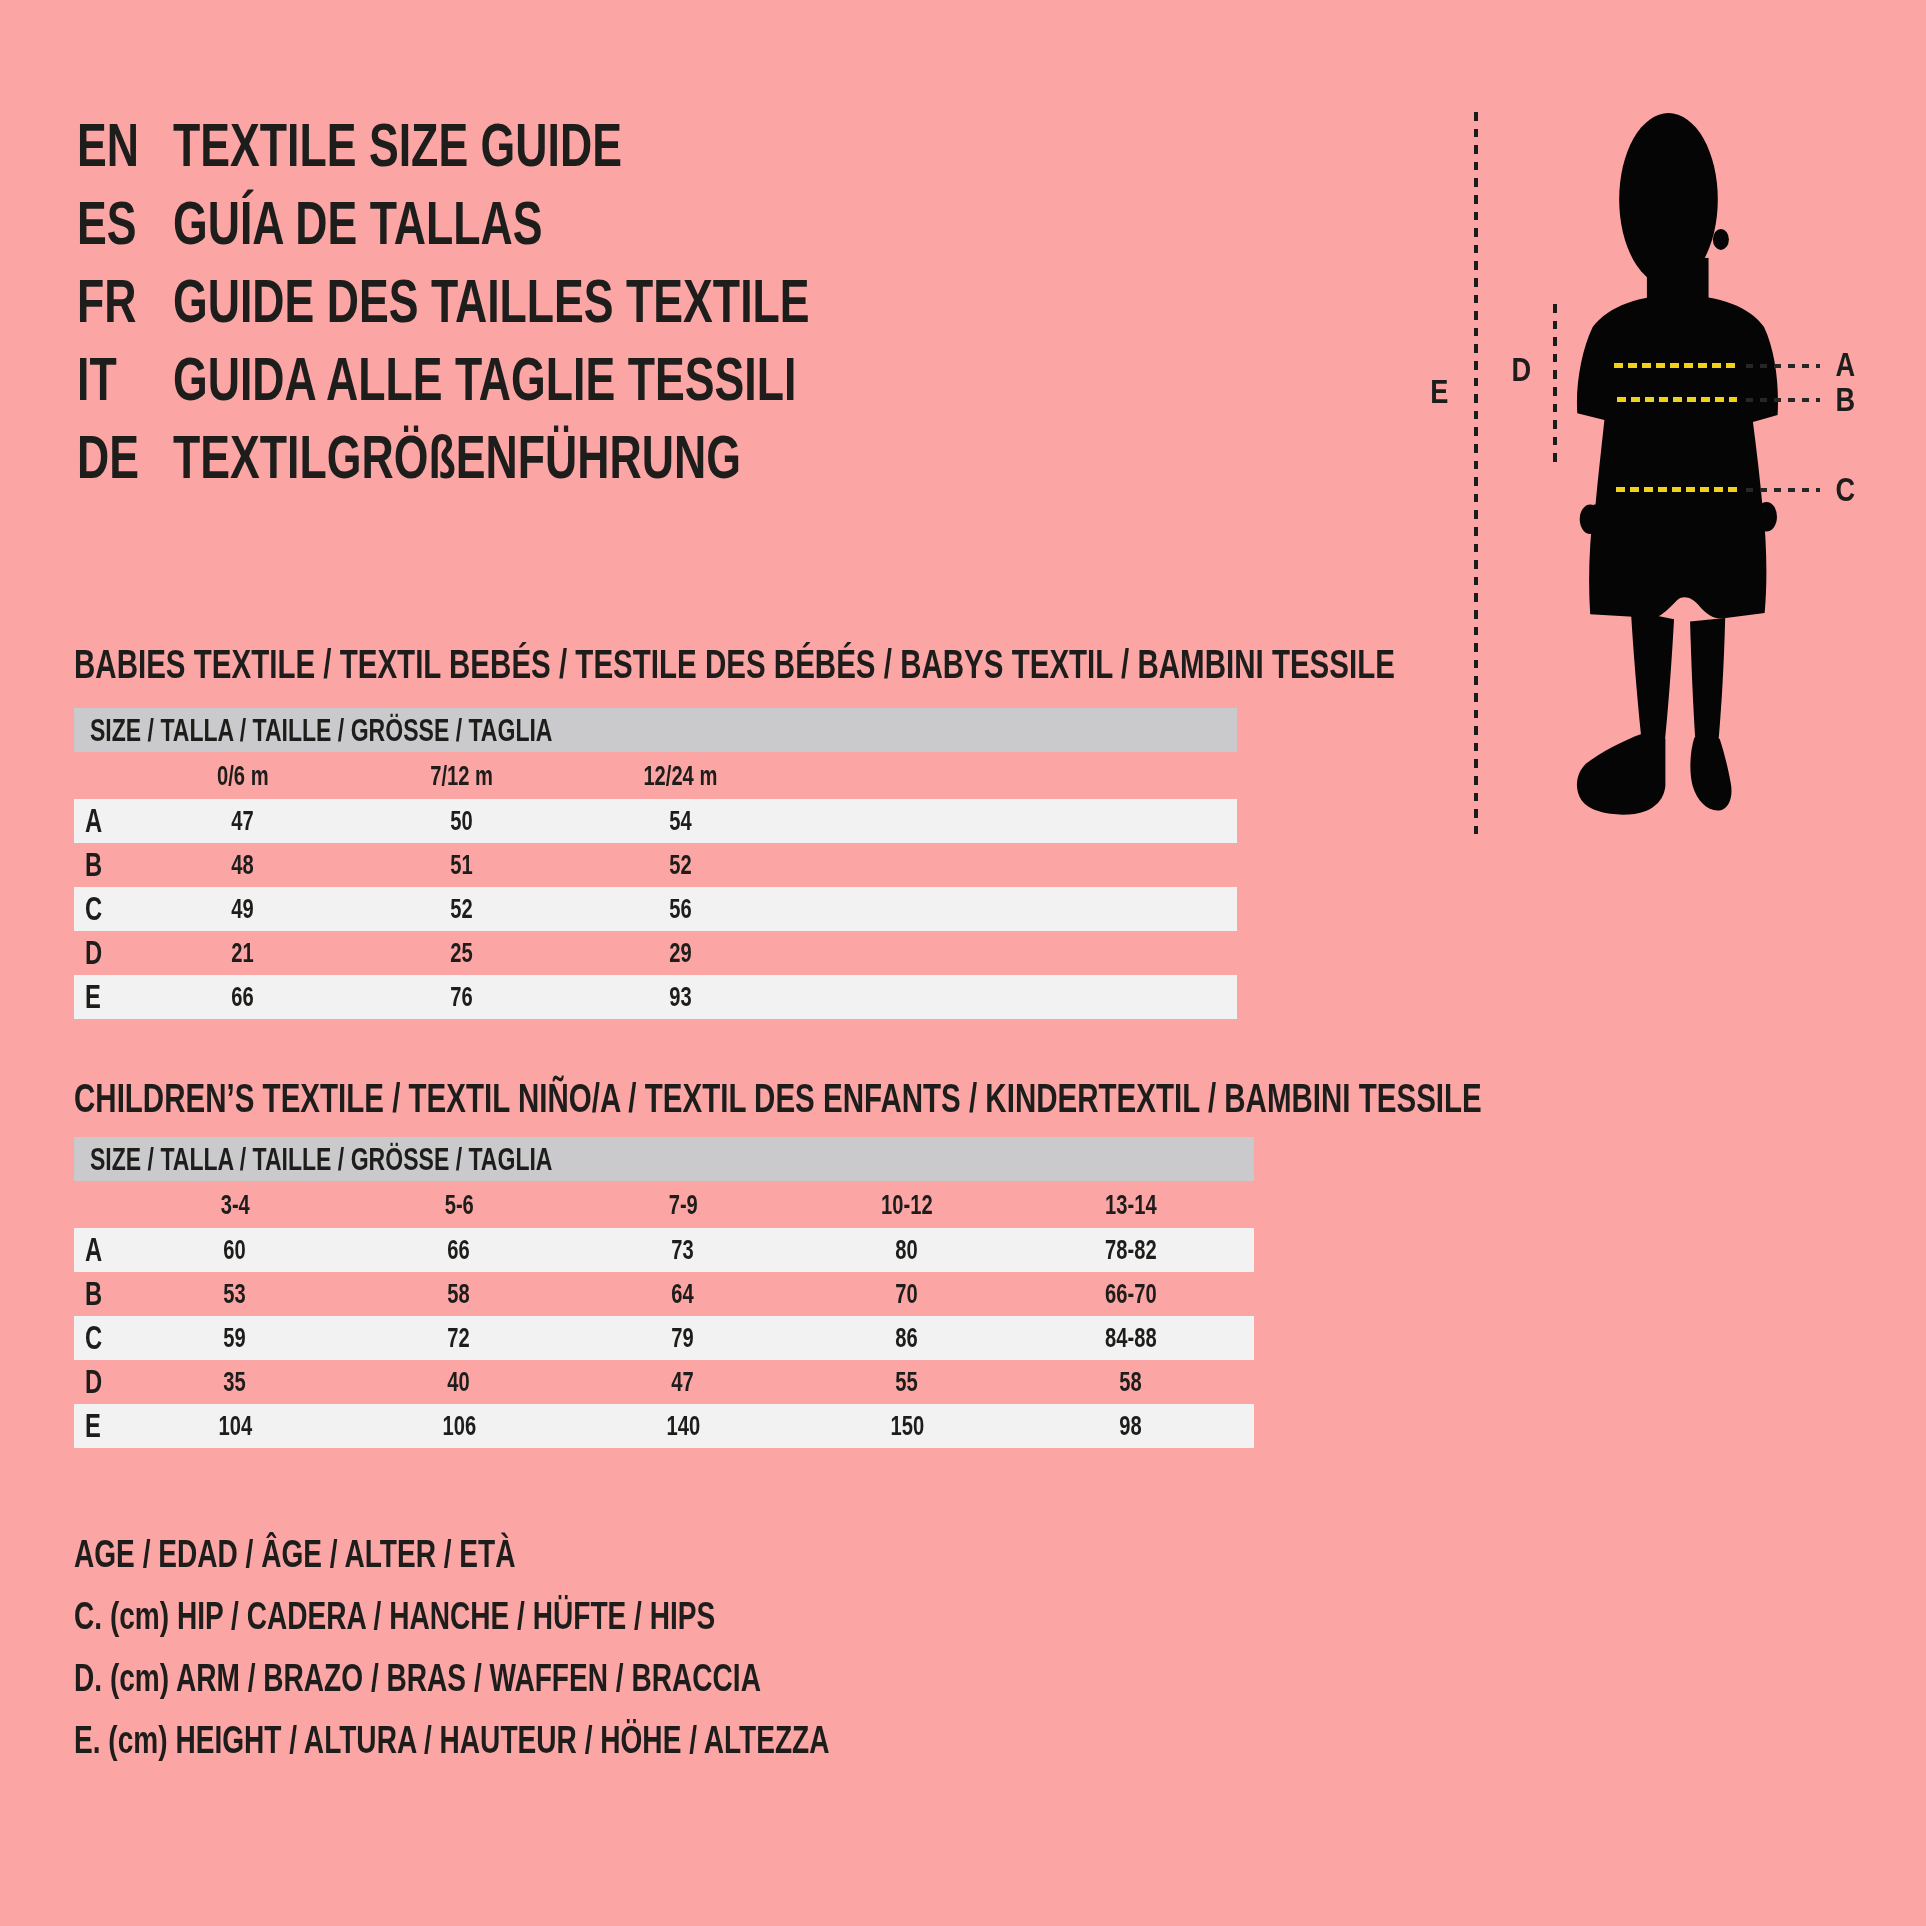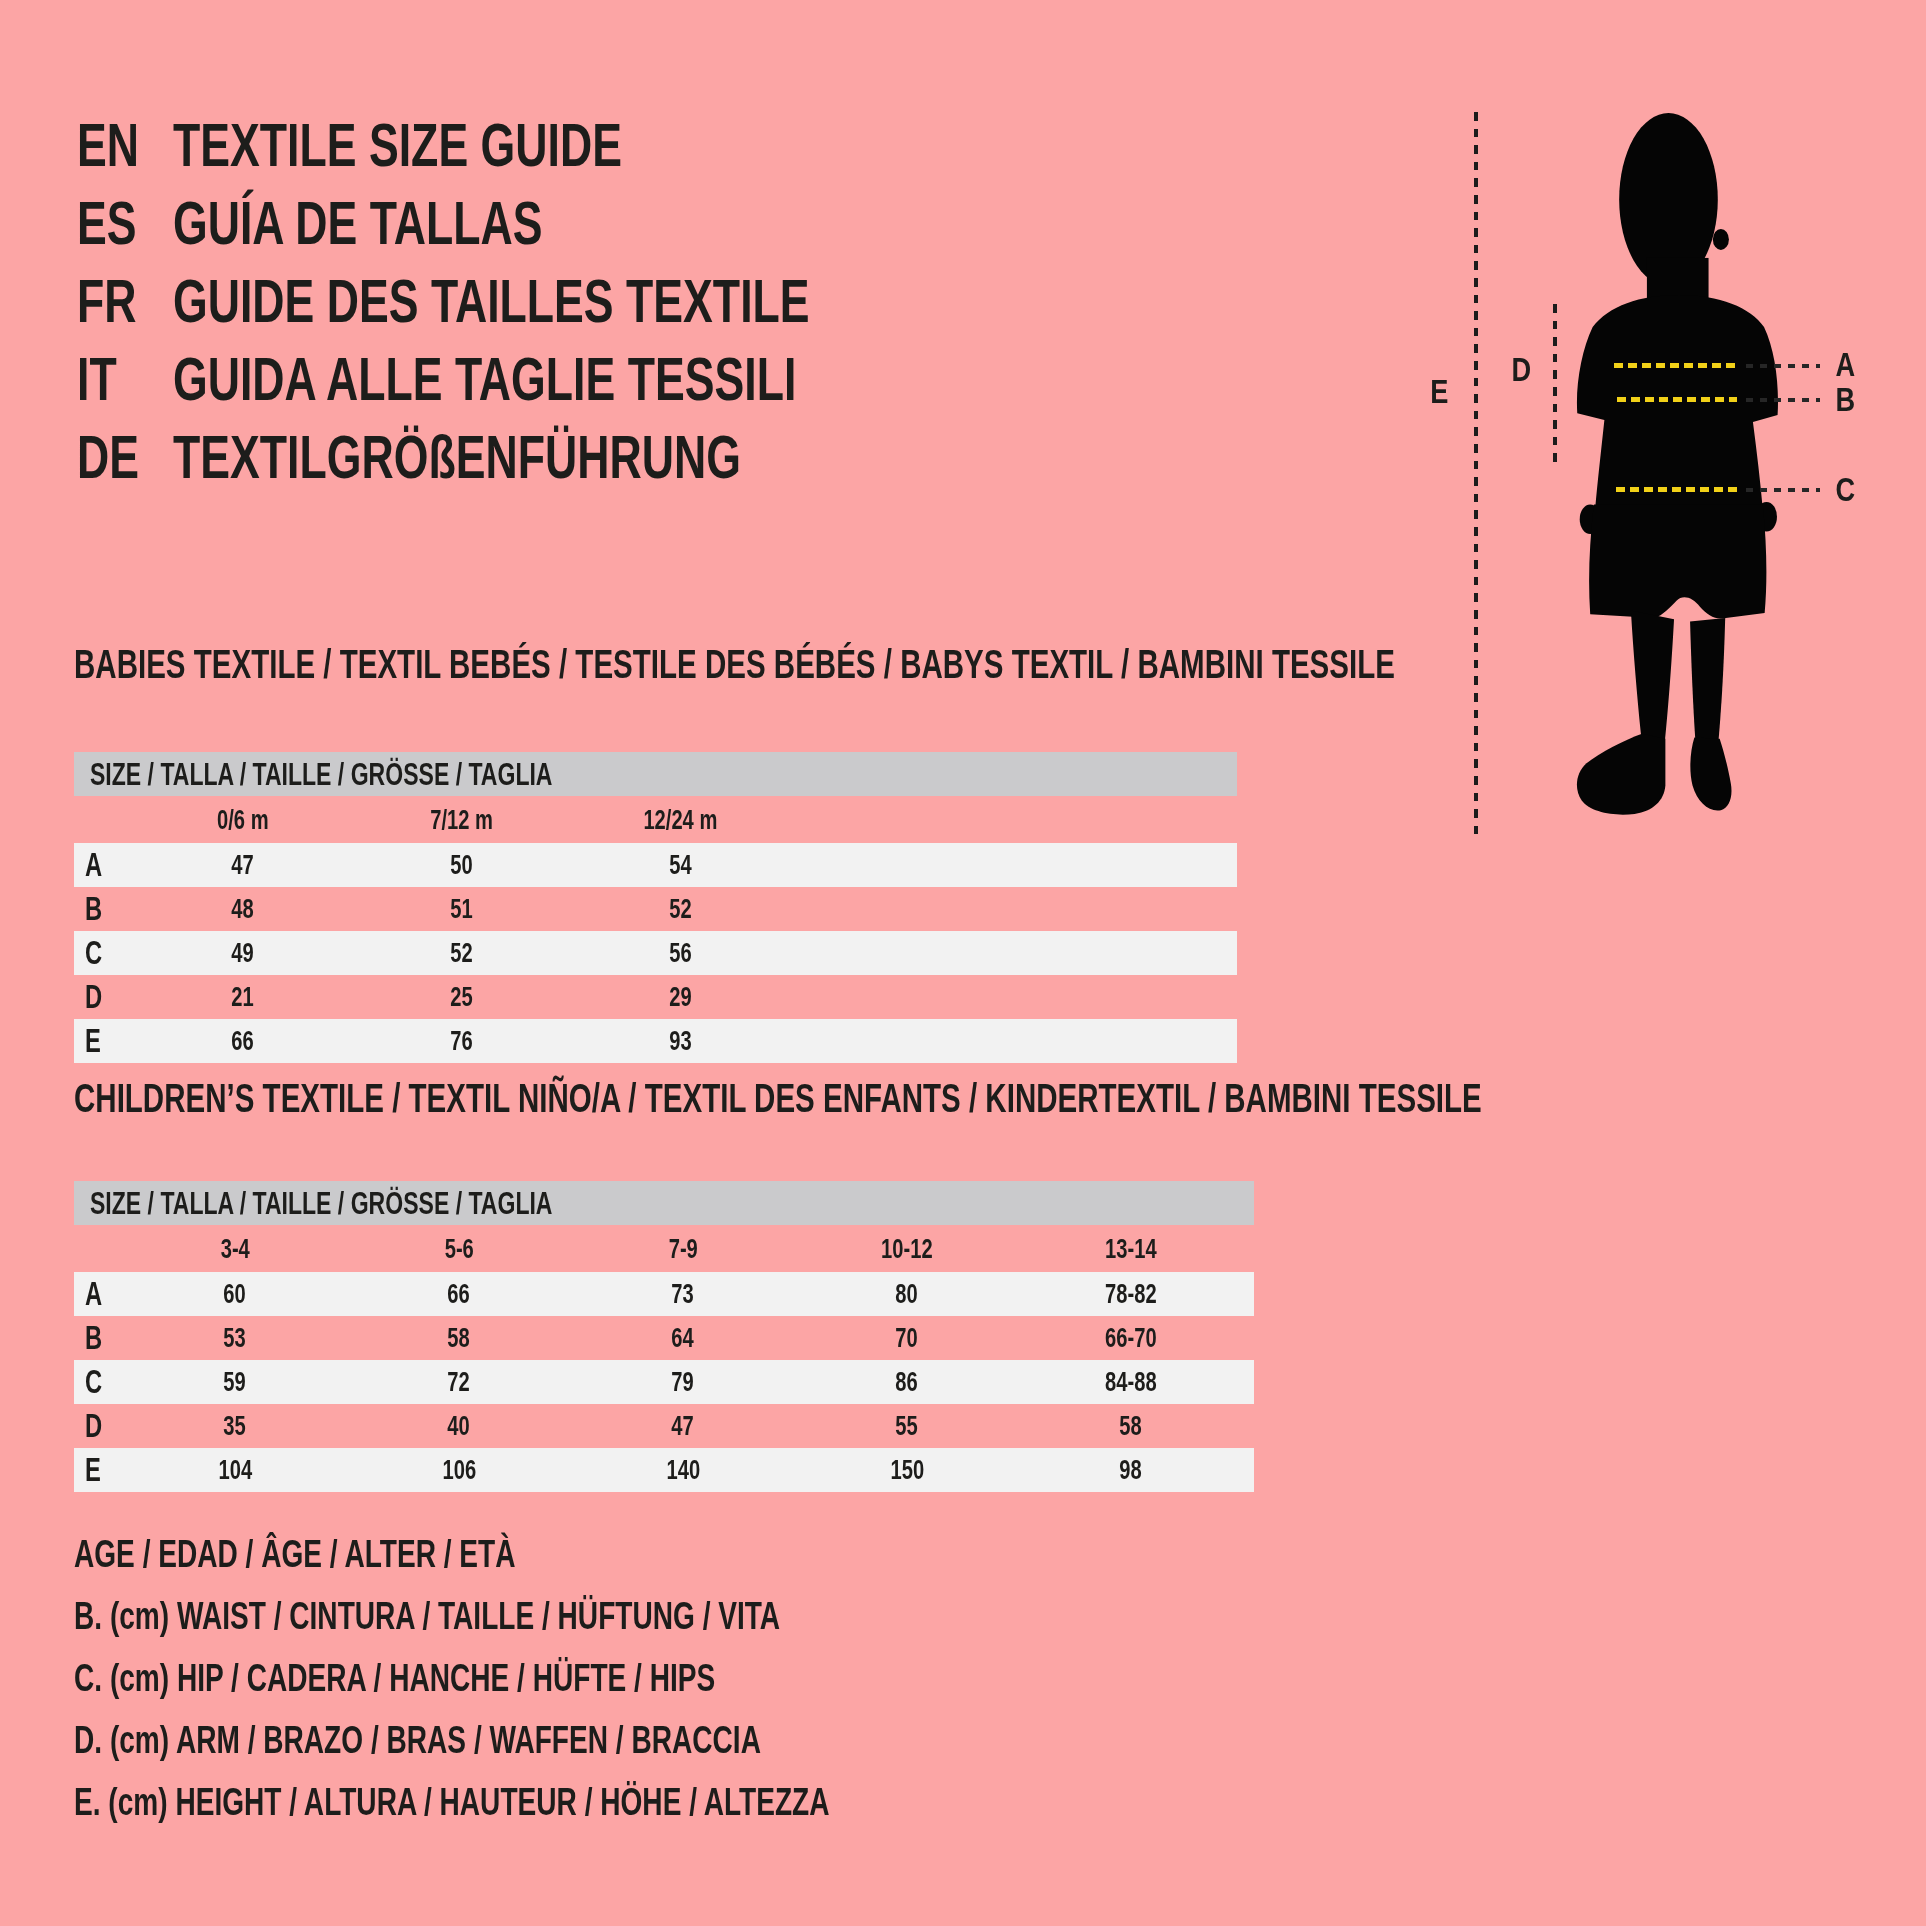--- a/index.html
+++ b/index.html
@@ -9,21 +9,21 @@
   
   .cn{display:inline-block;transform:scaleX(0.72);transform-origin:0 50%;white-space:nowrap;font-weight:700;}
   .cnc{display:inline-block;transform:scaleX(0.72);transform-origin:50% 50%;white-space:nowrap;font-weight:700;}
 
   
   .lang-row{display:flex;height:78px;align-items:center;}
   .lang-code{width:96px;font-size:62px;}
   .lang-label{font-size:62px;}
 
   
-  .size-table{position:absolute;margin-top:44px;}
+  .size-table{position:absolute;}
   .size-bar{background:#cacacc;height:44px;display:flex;align-items:center;padding-left:16px;font-size:32px;}
   .trow{display:grid;height:44px;align-items:center;}
   .trow.head{height:47px;}
   .babies .trow{grid-template-columns:59px 219px 219px 219px 1fr;}
   .children .trow{grid-template-columns:49px 224px 224px 224px 224px 224px 1fr;}
   .stripe{background:#f2f2f2;}
   .rowlab{padding-left:11px;font-size:33px;}
   .cellc{text-align:center;font-size:28px;}
   .sec-title{font-size:41px;}
   .legend-line{font-size:39px;line-height:62px;display:block;}
@@ -202,20 +202,19 @@
       <div class="cellc"><span class="cnc">106</span></div>
       <div class="cellc"><span class="cnc">140</span></div>
       <div class="cellc"><span class="cnc">150</span></div>
       <div class="cellc"><span class="cnc">98</span></div>
       <div></div>
     </div>
   </div>
 
   <div class="abs" style="left:74px;top:1523px;">
     <span class="legend-line"><span class="cn">AGE / EDAD / ÂGE / ALTER / ETÀ</span></span>
-    <span class="legend-line"><span class="cn">B. (cm) WAIST / CINTURA / TAILLE / HÜFTUNG / VITA</span></span>
     <span class="legend-line"><span class="cn">C. (cm) HIP / CADERA / HANCHE / HÜFTE / HIPS</span></span>
     <span class="legend-line"><span class="cn">D. (cm) ARM / BRAZO / BRAS / WAFFEN / BRACCIA</span></span>
     <span class="legend-line"><span class="cn">E. (cm) HEIGHT / ALTURA / HAUTEUR / HÖHE / ALTEZZA</span></span>
   </div>
 
 </div>
 
 
 </body></html>

